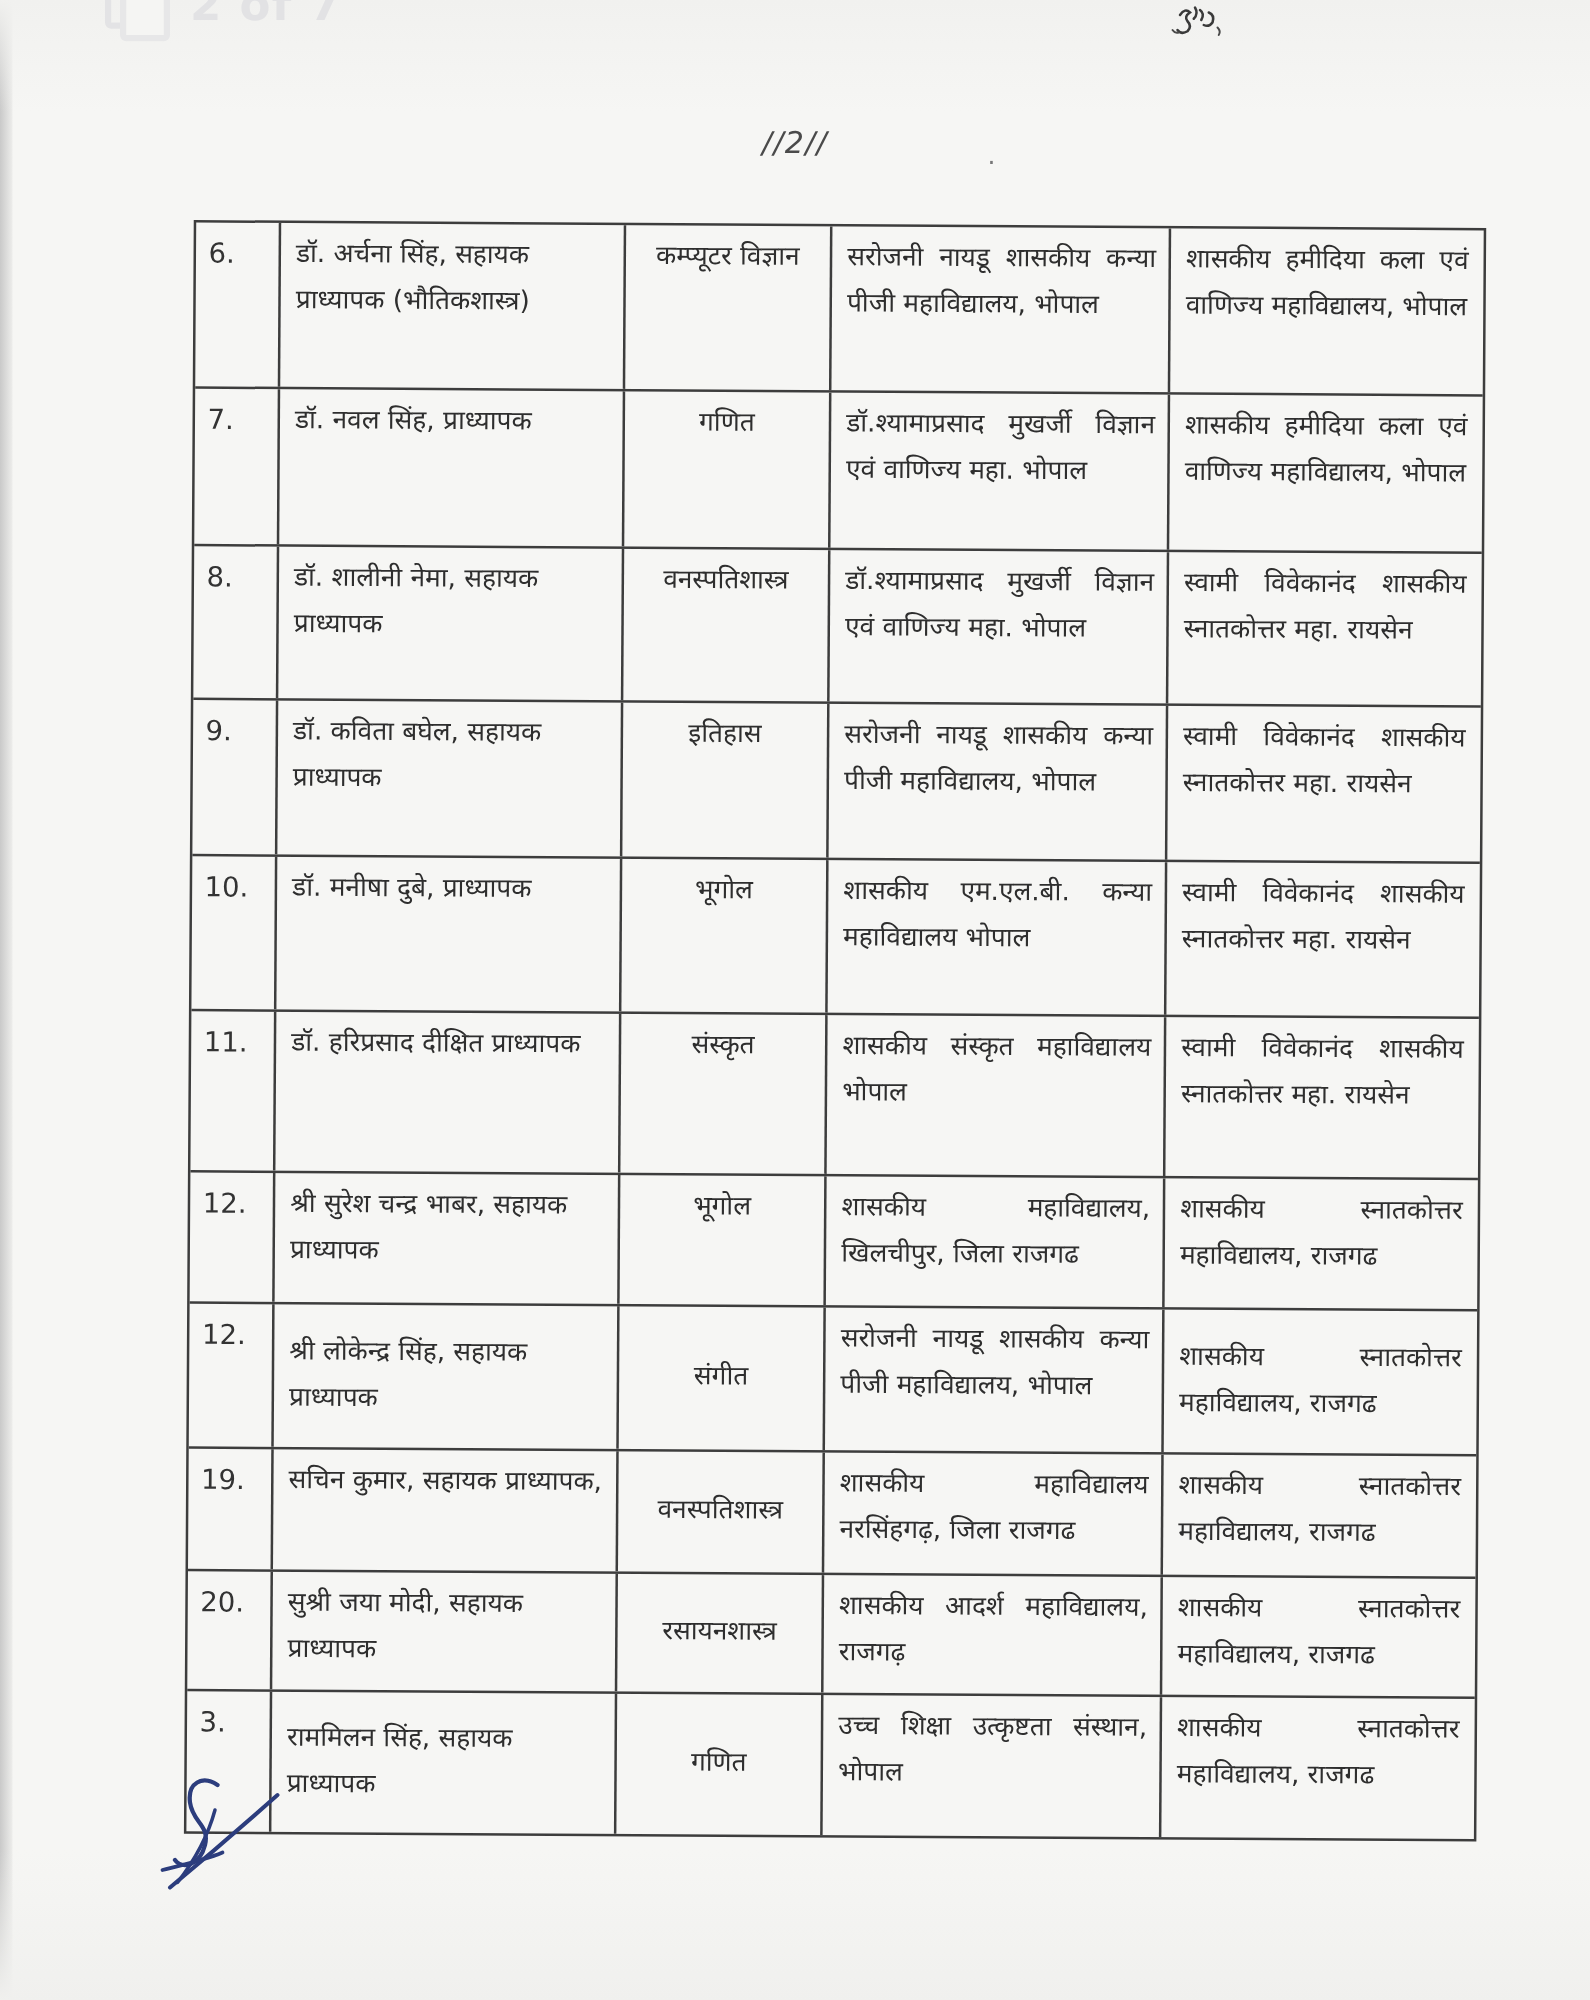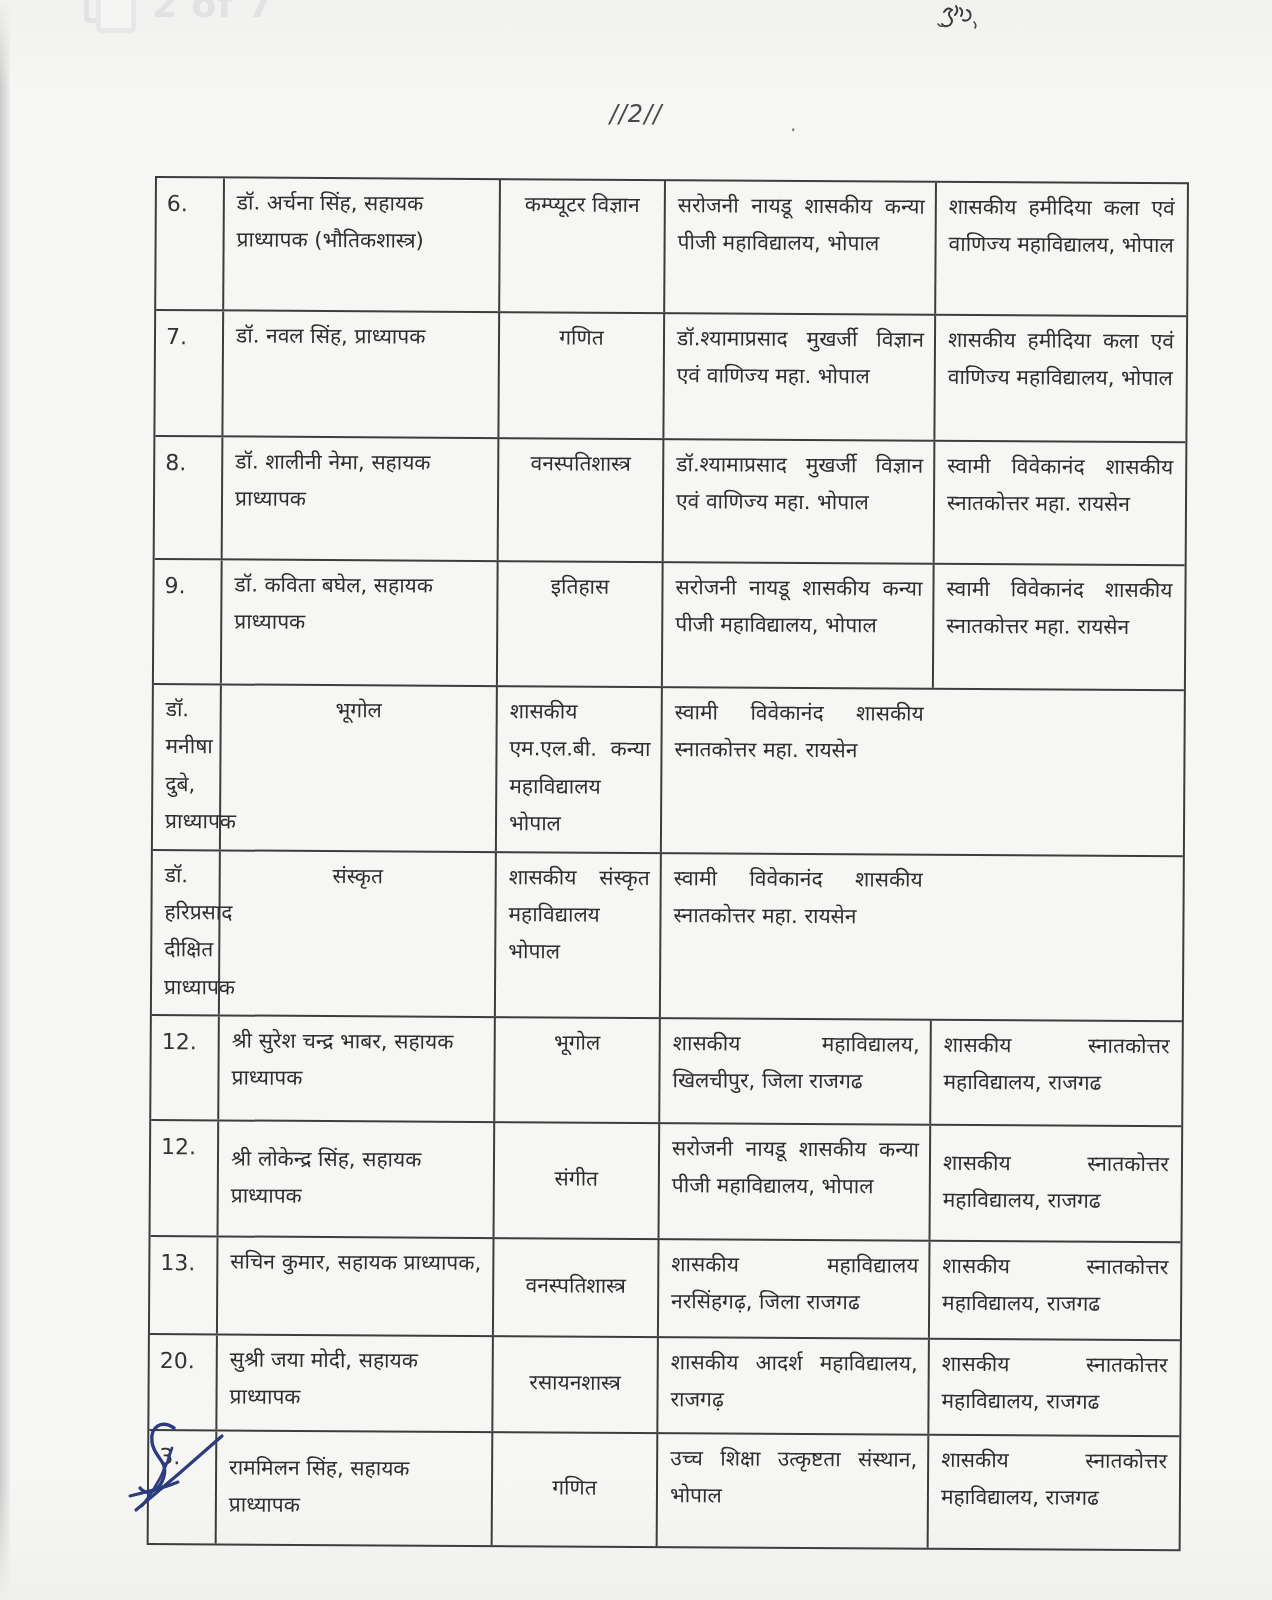--- a/index.html
+++ b/index.html
@@ -141,27 +141,29 @@
 
   <div class="t-row r3">
     <div class="cell c-sno">9.</div>
     <div class="cell c-name">डॉ. कविता बघेल, सहायक प्राध्यापक</div>
     <div class="cell c-subj">इतिहास</div>
     <div class="cell c-from">सरोजनी नायडू शासकीय कन्या पीजी महाविद्यालय, भोपाल</div>
     <div class="cell c-to">स्वामी विवेकानंद शासकीय स्नातकोत्तर महा. रायसेन</div>
   </div>
 
   <div class="t-row r4">
+    <div class="cell c-sno">10.</div>
     <div class="cell c-name">डॉ. मनीषा दुबे, प्राध्यापक</div>
     <div class="cell c-subj">भूगोल</div>
     <div class="cell c-from">शासकीय एम.एल.बी. कन्या महाविद्यालय भोपाल</div>
     <div class="cell c-to">स्वामी विवेकानंद शासकीय स्नातकोत्तर महा. रायसेन</div>
   </div>
 
   <div class="t-row r5">
+    <div class="cell c-sno">11.</div>
     <div class="cell c-name">डॉ. हरिप्रसाद दीक्षित प्राध्यापक</div>
     <div class="cell c-subj">संस्कृत</div>
     <div class="cell c-from">शासकीय संस्कृत महाविद्यालय भोपाल</div>
     <div class="cell c-to">स्वामी विवेकानंद शासकीय स्नातकोत्तर महा. रायसेन</div>
   </div>
 
   <div class="t-row r6">
     <div class="cell c-sno">12.</div>
     <div class="cell c-name">श्री सुरेश चन्द्र भाबर, सहायक प्राध्यापक</div>
     <div class="cell c-subj">भूगोल</div>
@@ -171,21 +173,21 @@
 
   <div class="t-row r7">
     <div class="cell c-sno">12.</div>
     <div class="cell c-name name-low">श्री लोकेन्द्र सिंह, सहायक प्राध्यापक</div>
     <div class="cell c-subj vmid">संगीत</div>
     <div class="cell c-from">सरोजनी नायडू शासकीय कन्या पीजी महाविद्यालय, भोपाल</div>
     <div class="cell c-to vmid">शासकीय स्नातकोत्तर महाविद्यालय, राजगढ</div>
   </div>
 
   <div class="t-row r8">
-    <div class="cell c-sno">13.</div>
+    <div class="cell c-sno">19.</div>
     <div class="cell c-name">सचिन कुमार, सहायक प्राध्यापक,</div>
     <div class="cell c-subj vmid">वनस्पतिशास्त्र</div>
     <div class="cell c-from">शासकीय महाविद्यालय नरसिंहगढ़, जिला राजगढ</div>
     <div class="cell c-to">शासकीय स्नातकोत्तर महाविद्यालय, राजगढ</div>
   </div>
 
   <div class="t-row r9">
     <div class="cell c-sno">20.</div>
     <div class="cell c-name">सुश्री जया मोदी, सहायक प्राध्यापक</div>
     <div class="cell c-subj vmid">रसायनशास्त्र</div>

